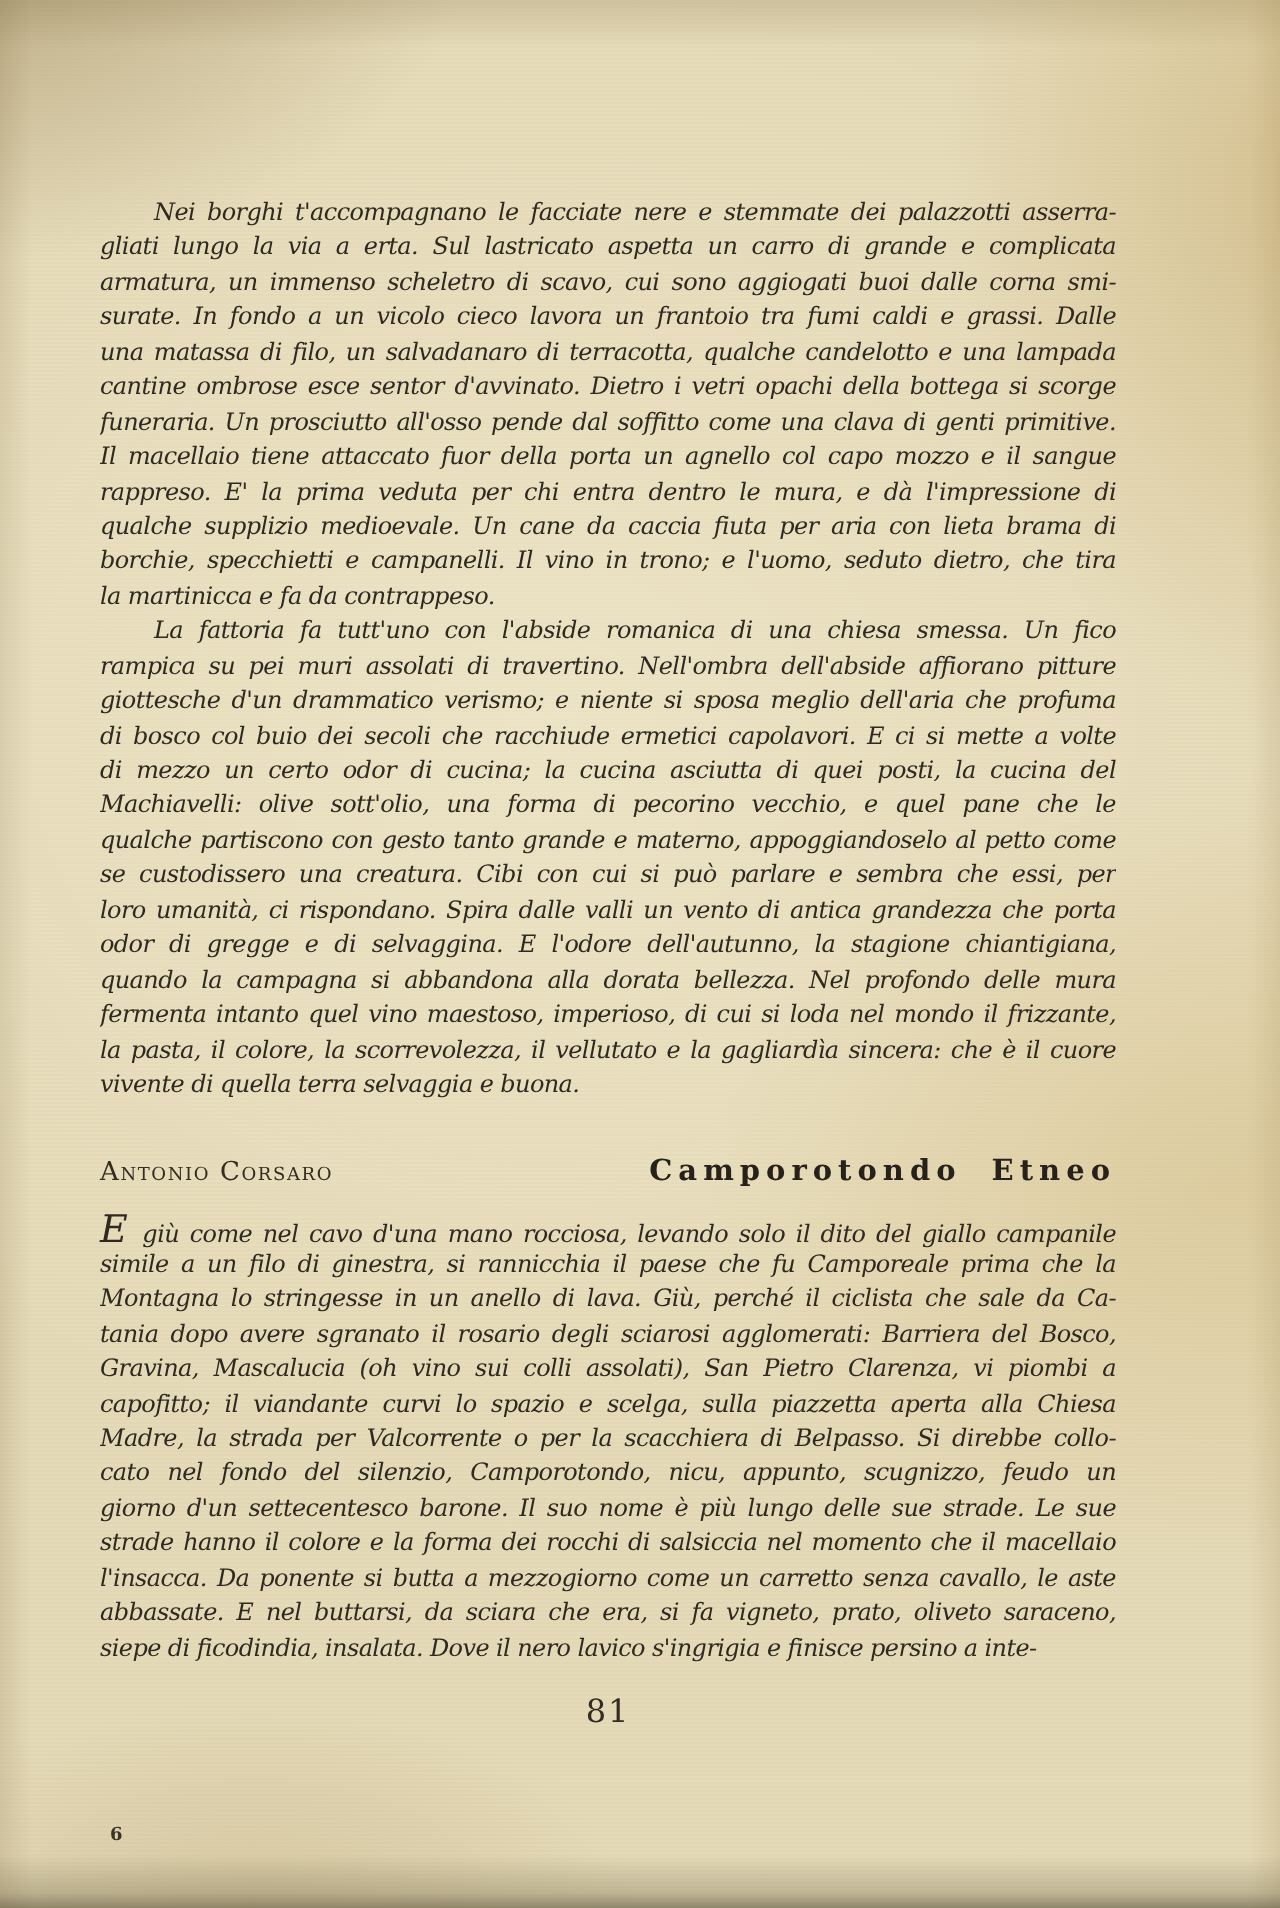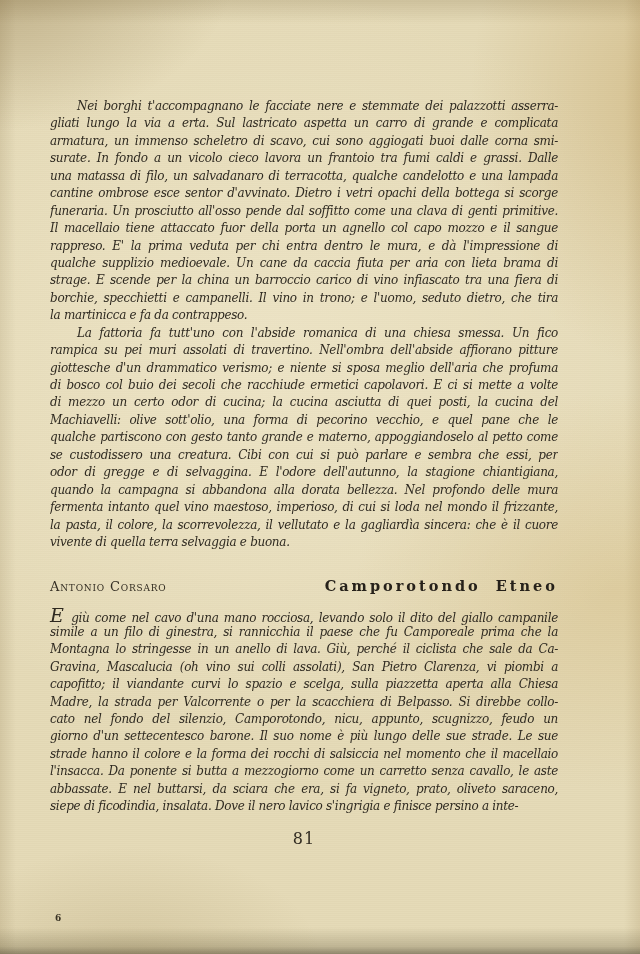--- a/index.html
+++ b/index.html
@@ -71,50 +71,51 @@
       <div class="line">Nei borghi t'accompagnano le facciate nere e stemmate dei palazzotti asserra-</div>
       <div class="line">gliati lungo la via a erta. Sul lastricato aspetta un carro di grande e complicata</div>
       <div class="line">armatura, un immenso scheletro di scavo, cui sono aggiogati buoi dalle corna smi-</div>
       <div class="line">surate. In fondo a un vicolo cieco lavora un frantoio tra fumi caldi e grassi. Dalle</div>
       <div class="line">una matassa di filo, un salvadanaro di terracotta, qualche candelotto e una lampada</div>
       <div class="line">cantine ombrose esce sentor d'avvinato. Dietro i vetri opachi della bottega si scorge</div>
       <div class="line">funeraria. Un prosciutto all'osso pende dal soffitto come una clava di genti primitive.</div>
       <div class="line">Il macellaio tiene attaccato fuor della porta un agnello col capo mozzo e il sangue</div>
       <div class="line">rappreso. E' la prima veduta per chi entra dentro le mura, e dà l'impressione di</div>
       <div class="line">qualche supplizio medioevale. Un cane da caccia fiuta per aria con lieta brama di</div>
-      <div class="line">strage. E scende per la china un barroccio carico di vino infiascato tra una fiera di</div>
       <div class="line">borchie, specchietti e campanelli. Il vino in trono; e l'uomo, seduto dietro, che tira</div>
       <div class="line line-last">la martinicca e fa da contrappeso.</div>
     </div>
 
   <div class="para para-indent">
       <div class="line">La fattoria fa tutt'uno con l'abside romanica di una chiesa smessa. Un fico</div>
       <div class="line">rampica su pei muri assolati di travertino. Nell'ombra dell'abside affiorano pitture</div>
       <div class="line">giottesche d'un drammatico verismo; e niente si sposa meglio dell'aria che profuma</div>
       <div class="line">di bosco col buio dei secoli che racchiude ermetici capolavori. E ci si mette a volte</div>
       <div class="line">di mezzo un certo odor di cucina; la cucina asciutta di quei posti, la cucina del</div>
       <div class="line">Machiavelli: olive sott'olio, una forma di pecorino vecchio, e quel pane che le</div>
       <div class="line">qualche partiscono con gesto tanto grande e materno, appoggiandoselo al petto come</div>
       <div class="line">se custodissero una creatura. Cibi con cui si può parlare e sembra che essi, per</div>
+      <div class="line">loro umanità, ci rispondano. Spira dalle valli un vento di antica grandezza che porta</div>
       <div class="line">odor di gregge e di selvaggina. E l'odore dell'autunno, la stagione chiantigiana,</div>
       <div class="line">quando la campagna si abbandona alla dorata bellezza. Nel profondo delle mura</div>
       <div class="line">fermenta intanto quel vino maestoso, imperioso, di cui si loda nel mondo il frizzante,</div>
       <div class="line">la pasta, il colore, la scorrevolezza, il vellutato e la gagliardìa sincera: che è il cuore</div>
       <div class="line line-last">vivente di quella terra selvaggia e buona.</div>
     </div>
 
   <div class="byline-row">
     <span class="author-name">Antonio Corsaro</span>
     <span class="essay-title">Camporotondo Etneo</span>
   </div>
 
   <div class="para essay-2 para-initial">
       <div class="line"><span class="initial">E</span> giù come nel cavo d'una mano rocciosa, levando solo il dito del giallo campanile</div>
       <div class="line">simile a un filo di ginestra, si rannicchia il paese che fu Camporeale prima che la</div>
       <div class="line">Montagna lo stringesse in un anello di lava. Giù, perché il ciclista che sale da Ca-</div>
+      <div class="line">tania dopo avere sgranato il rosario degli sciarosi agglomerati: Barriera del Bosco,</div>
       <div class="line">Gravina, Mascalucia (oh vino sui colli assolati), San Pietro Clarenza, vi piombi a</div>
       <div class="line">capofitto; il viandante curvi lo spazio e scelga, sulla piazzetta aperta alla Chiesa</div>
       <div class="line">Madre, la strada per Valcorrente o per la scacchiera di Belpasso. Si direbbe collo-</div>
       <div class="line">cato nel fondo del silenzio, Camporotondo, nicu, appunto, scugnizzo, feudo un</div>
       <div class="line">giorno d'un settecentesco barone. Il suo nome è più lungo delle sue strade. Le sue</div>
       <div class="line">strade hanno il colore e la forma dei rocchi di salsiccia nel momento che il macellaio</div>
       <div class="line">l'insacca. Da ponente si butta a mezzogiorno come un carretto senza cavallo, le aste</div>
       <div class="line">abbassate. E nel buttarsi, da sciara che era, si fa vigneto, prato, oliveto saraceno,</div>
       <div class="line line-last">siepe di ficodindia, insalata. Dove il nero lavico s'ingrigia e finisce persino a inte-</div>
     </div>

